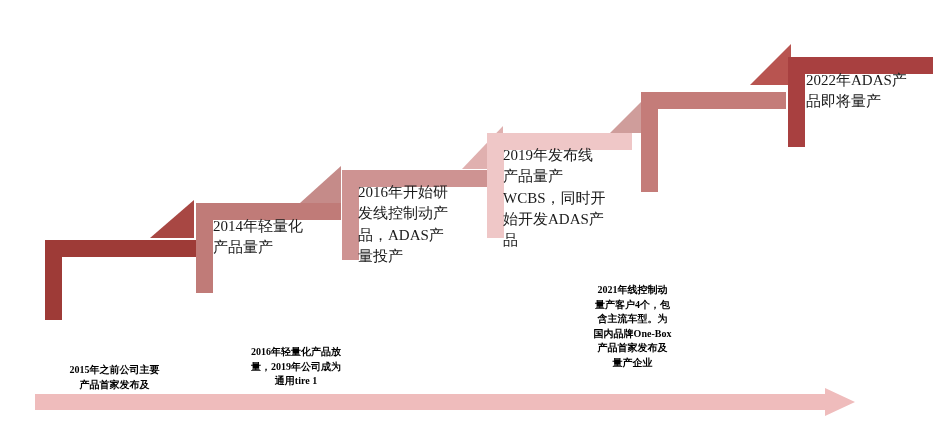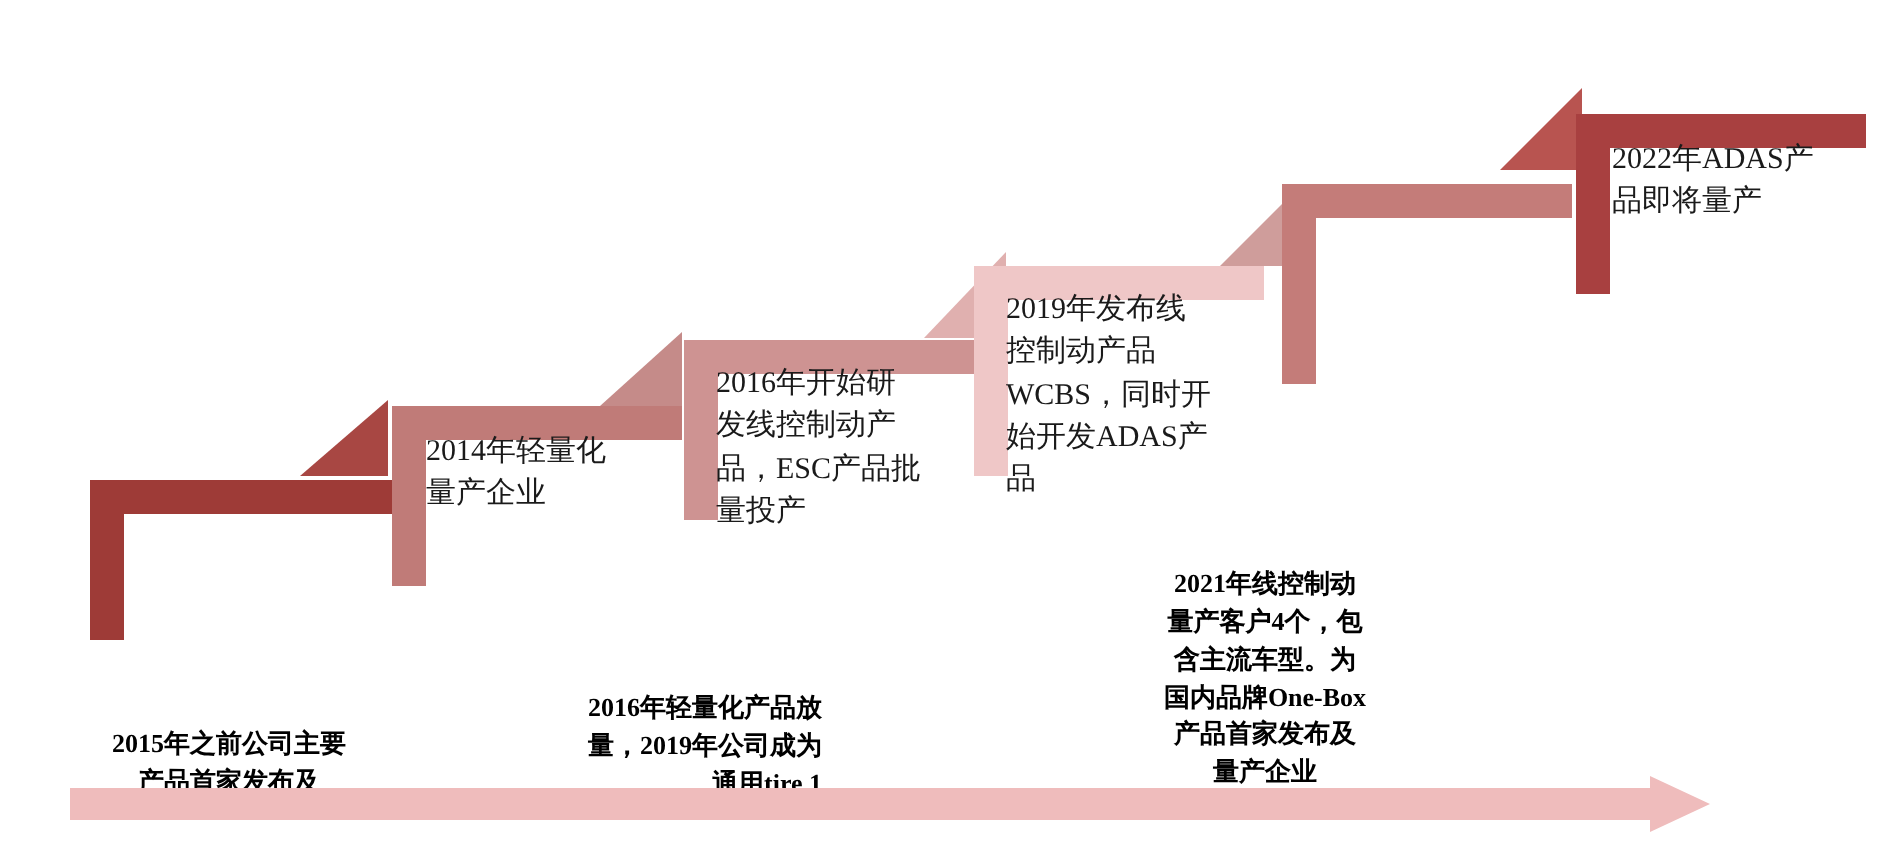--- a/index.html
+++ b/index.html
@@ -52,21 +52,21 @@
     color: #1a1a1a;
     letter-spacing: 0px;
     white-space: pre-wrap;
   }
 
   
   .annot {
     position: absolute;
     font-family: "Liberation Serif", "DejaVu Serif", serif;
     font-weight: bold;
-    font-size: 13px;
+    font-size: 10px;
     line-height: 1.45;
     color: #000000;
     text-align: center;
     white-space: pre-wrap;
   }
 
   
   #arrow-wrap {
     position: absolute;
   }
@@ -97,45 +97,45 @@
 
   <div class="step" style="left:150px; top:200px; width:45px; height:40px;">
     <div class="riser" style="left:0; top:0; border-left:44px solid transparent; border-bottom:38px solid #A84743;"></div>
   </div>
 
   <div class="step" style="left:196px; top:203px; width:200px; height:90px;">
     <div class="bar-h" style="width:145px; background:#C07B78;"></div>
     <div class="bar-v" style="height:90px; background:#C07B78;"></div>
   </div>
   <div class="step-label" style="left:213px; top:216px; width:140px;">2014年轻量化
-量产企业</div>
+产品量产</div>
 
   <div class="step" style="left:300px; top:166px; width:42px; height:38px;">
     <div class="riser" style="left:0; top:0; border-left:41px solid transparent; border-bottom:37px solid #C58B89;"></div>
   </div>
 
   <div class="step" style="left:342px; top:170px; width:200px; height:90px;">
     <div class="bar-h" style="width:145px; background:#CE9392;"></div>
     <div class="bar-v" style="height:90px; background:#CE9392;"></div>
   </div>
   <div class="step-label" style="left:358px; top:182px; width:140px;">2016年开始研
 发线控制动产
-品，ESC产品批
+品，ADAS产
 量投产</div>
 
   <div class="step" style="left:462px; top:126px; width:42px; height:44px;">
     <div class="riser" style="left:0; top:0; border-left:41px solid transparent; border-bottom:43px solid #E0B0AF;"></div>
   </div>
 
   <div class="step" style="left:487px; top:133px; width:200px; height:105px;">
     <div class="bar-h" style="width:145px; background:#EFC7C7;"></div>
     <div class="bar-v" style="height:105px; background:#EFC7C7;"></div>
   </div>
   <div class="step-label" style="left:503px; top:145px; width:140px;">2019年发布线
-控制动产品
+产品量产
 WCBS，同时开
 始开发ADAS产
 品</div>
 
   <div class="step" style="left:610px; top:92px; width:42px; height:42px;">
     <div class="riser" style="left:0; top:0; border-left:41px solid transparent; border-bottom:41px solid #CF9D9B;"></div>
   </div>
 
   <div class="step" style="left:641px; top:92px; width:200px; height:100px;">
     <div class="bar-h" style="width:145px; background:#C47C79;"></div>
@@ -149,21 +149,21 @@
   <div class="step" style="left:788px; top:57px; width:160px; height:90px;">
     <div class="bar-h" style="width:145px; background:#A84040;"></div>
     <div class="bar-v" style="height:90px; background:#A84040;"></div>
   </div>
   <div class="step-label" style="left:806px; top:70px; width:140px;">2022年ADAS产
 品即将量产</div>
 
   <div class="annot" style="left:22px; top:363px; width:185px;">2015年之前公司主要
 产品首家发布及</div>
 
-  <div class="annot" style="left:231px; top:345px; width:180px;text-align:right;">2016年轻量化产品放
+  <div class="annot" style="left:206px; top:345px; width:180px;">2016年轻量化产品放
 量，2019年公司成为
 通用tire 1</div>
 
 
   <div class="annot" style="left:550px; top:283px; width:165px;">2021年线控制动
 量产客户4个，包
 含主流车型。为
 国内品牌One-Box
 产品首家发布及
 量产企业</div>

